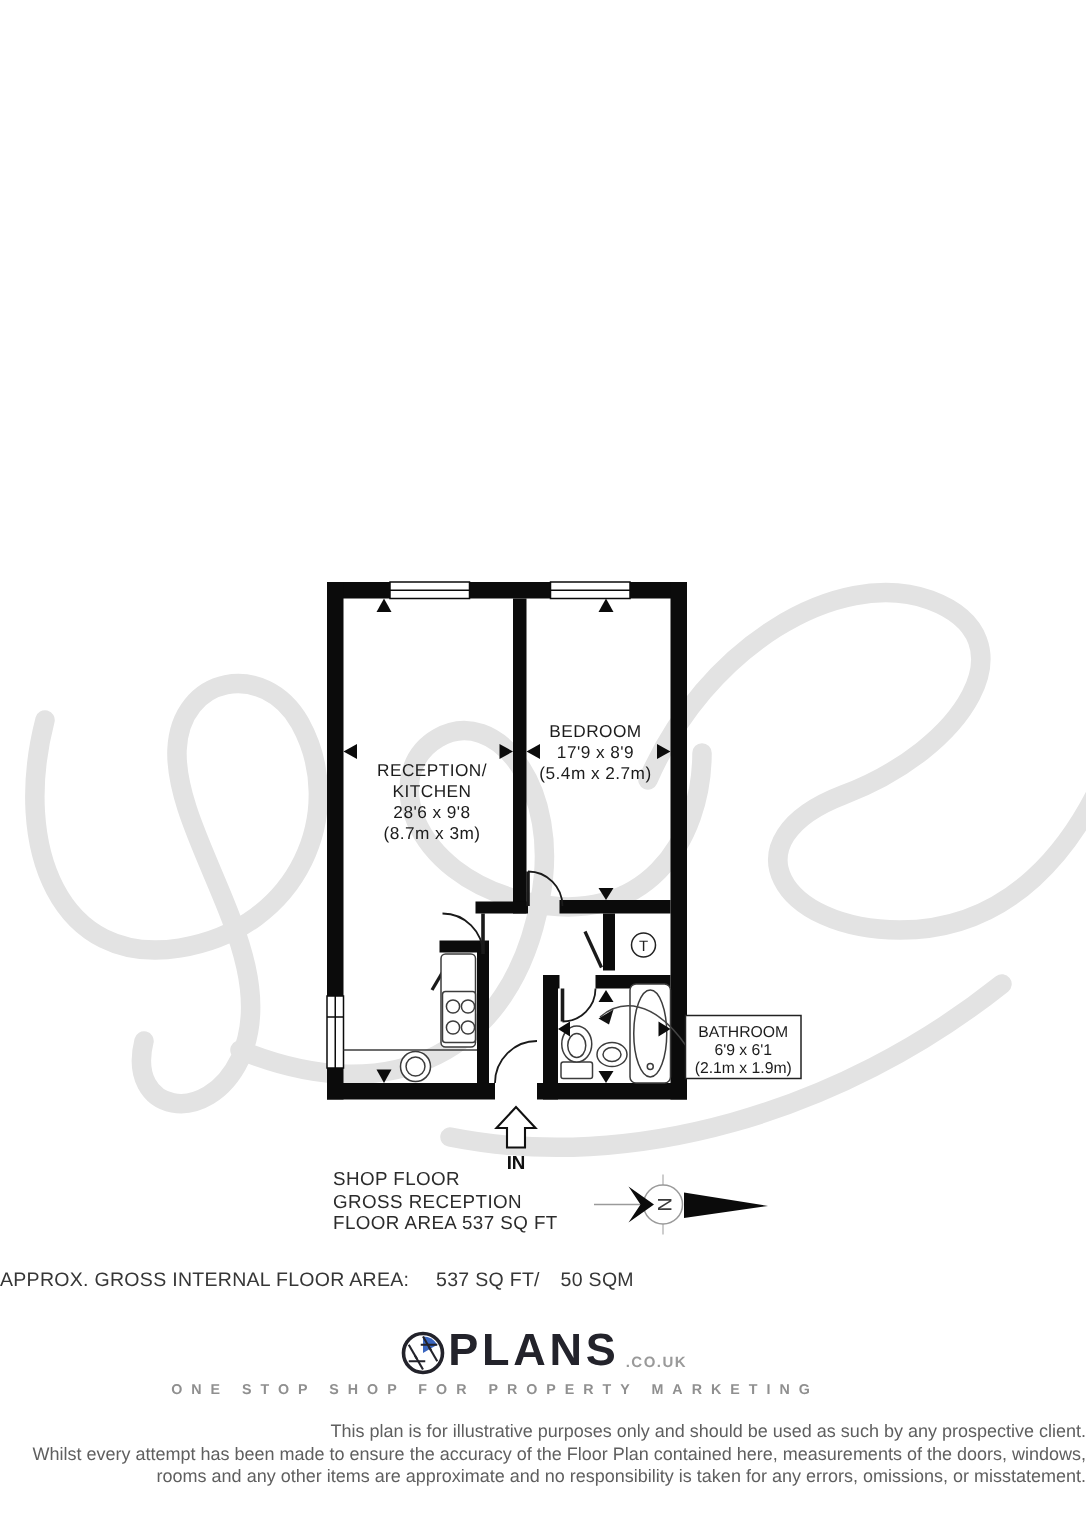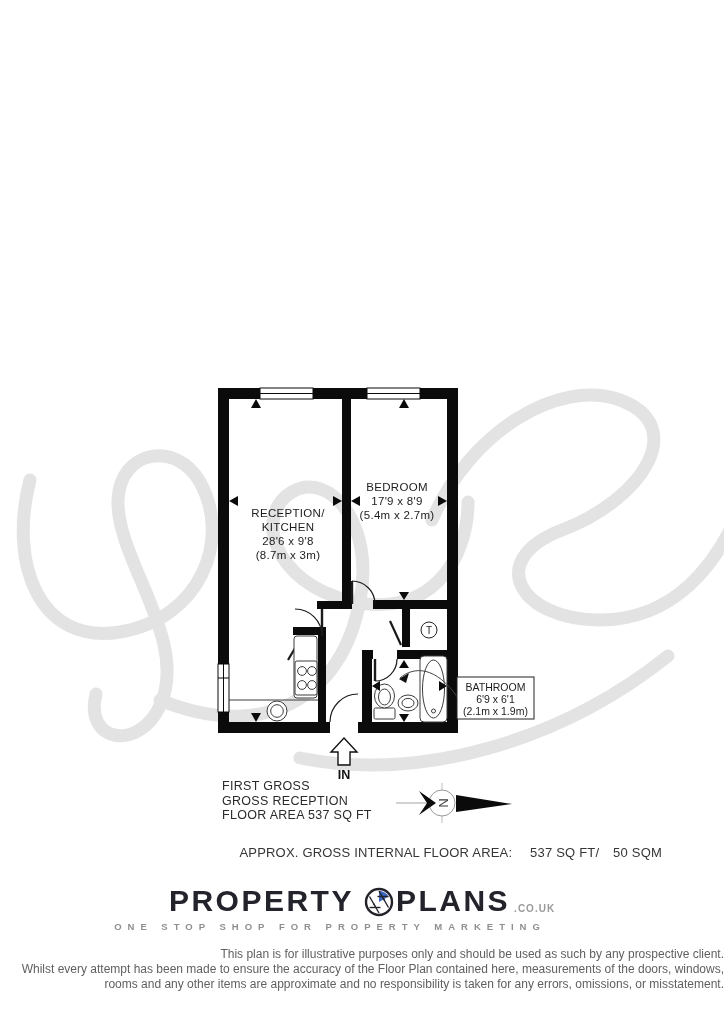--- a/index.html
+++ b/index.html
@@ -3,21 +3,21 @@
 <meta charset="utf-8">
 <style>
   html,body{margin:0;padding:0;background:#fff;}
   .page{position:relative;width:724px;height:1024px;background:#ffffff;overflow:hidden;
         font-family:"Liberation Sans", sans-serif;}
   .layer{position:absolute;left:0;top:0;}
   svg text{font-family:"Liberation Sans", sans-serif;}
 
   .floor-summary{position:absolute;left:222px;top:779px;font-size:12.5px;line-height:14.5px;
                  color:#2b2b2b;letter-spacing:.3px;white-space:nowrap;}
-  .area-line{position:absolute;left:0;top:845px;width:662px;text-align:right;font-size:13px;
+  .area-line{position:absolute;left:0;top:845px;width:662px;text-align:left;font-size:13px;
              color:#363636;letter-spacing:.2px;}
   .area-line .gap1{margin-left:14px;}
   .area-line .gap2{margin-left:10px;}
 
   .logo-row{position:absolute;left:0;top:883px;width:724px;display:flex;align-items:center;
             justify-content:center;height:36px;}
   .logo-word{font-size:30px;font-weight:800;color:#23232b;letter-spacing:2.5px;line-height:36px;}
   .logo-word.w1{margin-right:9px;}
   .logo-word.w3{margin-left:1px;}
   .logo-aperture{width:30px;height:30px;margin:0 1px;position:relative;top:1px;}
@@ -186,33 +186,32 @@
       <line x1="396" y1="803" x2="429" y2="803" stroke="#9a9a9a" stroke-width="0.9"></line>
       <line x1="442" y1="783" x2="442" y2="823" stroke="#b5b5b5" stroke-width="0.9"></line>
       <circle cx="442" cy="803" r="13" fill="#fff" stroke="#9a9a9a" stroke-width="1"></circle>
       <polygon points="419,791 436,803 419,815 427,803" fill="#0b0b0b"></polygon>
       <polygon points="456,795 512,804 456,812" fill="#0b0b0b"></polygon>
       <text x="442" y="803" transform="rotate(90 442 803)" text-anchor="middle" dominant-baseline="middle" font-size="13" fill="#3a3a3a">N</text>
     </g>
   </svg>
 
   <div class="floor-summary">
-    <div>FIRST GROSS</div>
+    <div>SHOP FLOOR</div>
     <div>GROSS RECEPTION</div>
     <div>FLOOR AREA 537 SQ FT</div>
   </div>
 
   <div class="area-line">
     <span>APPROX. GROSS INTERNAL FLOOR AREA:</span>
     <span class="gap1">537 SQ FT/</span>
     <span class="gap2">50 SQM</span>
   </div>
 
   <div class="logo-row">
-    <span class="logo-word w1">PROPERTY</span>
     <svg class="logo-aperture" viewBox="0 0 30 30">
       <circle cx="15" cy="15" r="13" fill="none" stroke="#23232b" stroke-width="2.4"></circle>
       <path d="M 15,4 A 11,11 0 0 1 24.5,9.5 L 15,15 Z" fill="#3a66c0"></path>
       <g stroke="#23232b" stroke-width="1.4" fill="none">
         <line x1="15" y1="4" x2="20.5" y2="13.5"></line>
         <line x1="24.5" y1="9.5" x2="13.5" y2="9.5"></line>
         <line x1="24.5" y1="20.5" x2="19" y2="11"></line>
         <line x1="15" y1="26" x2="9.5" y2="16.5"></line>
         <line x1="5.5" y1="20.5" x2="16.5" y2="20.5"></line>
         <line x1="5.5" y1="9.5" x2="11" y2="19"></line>

